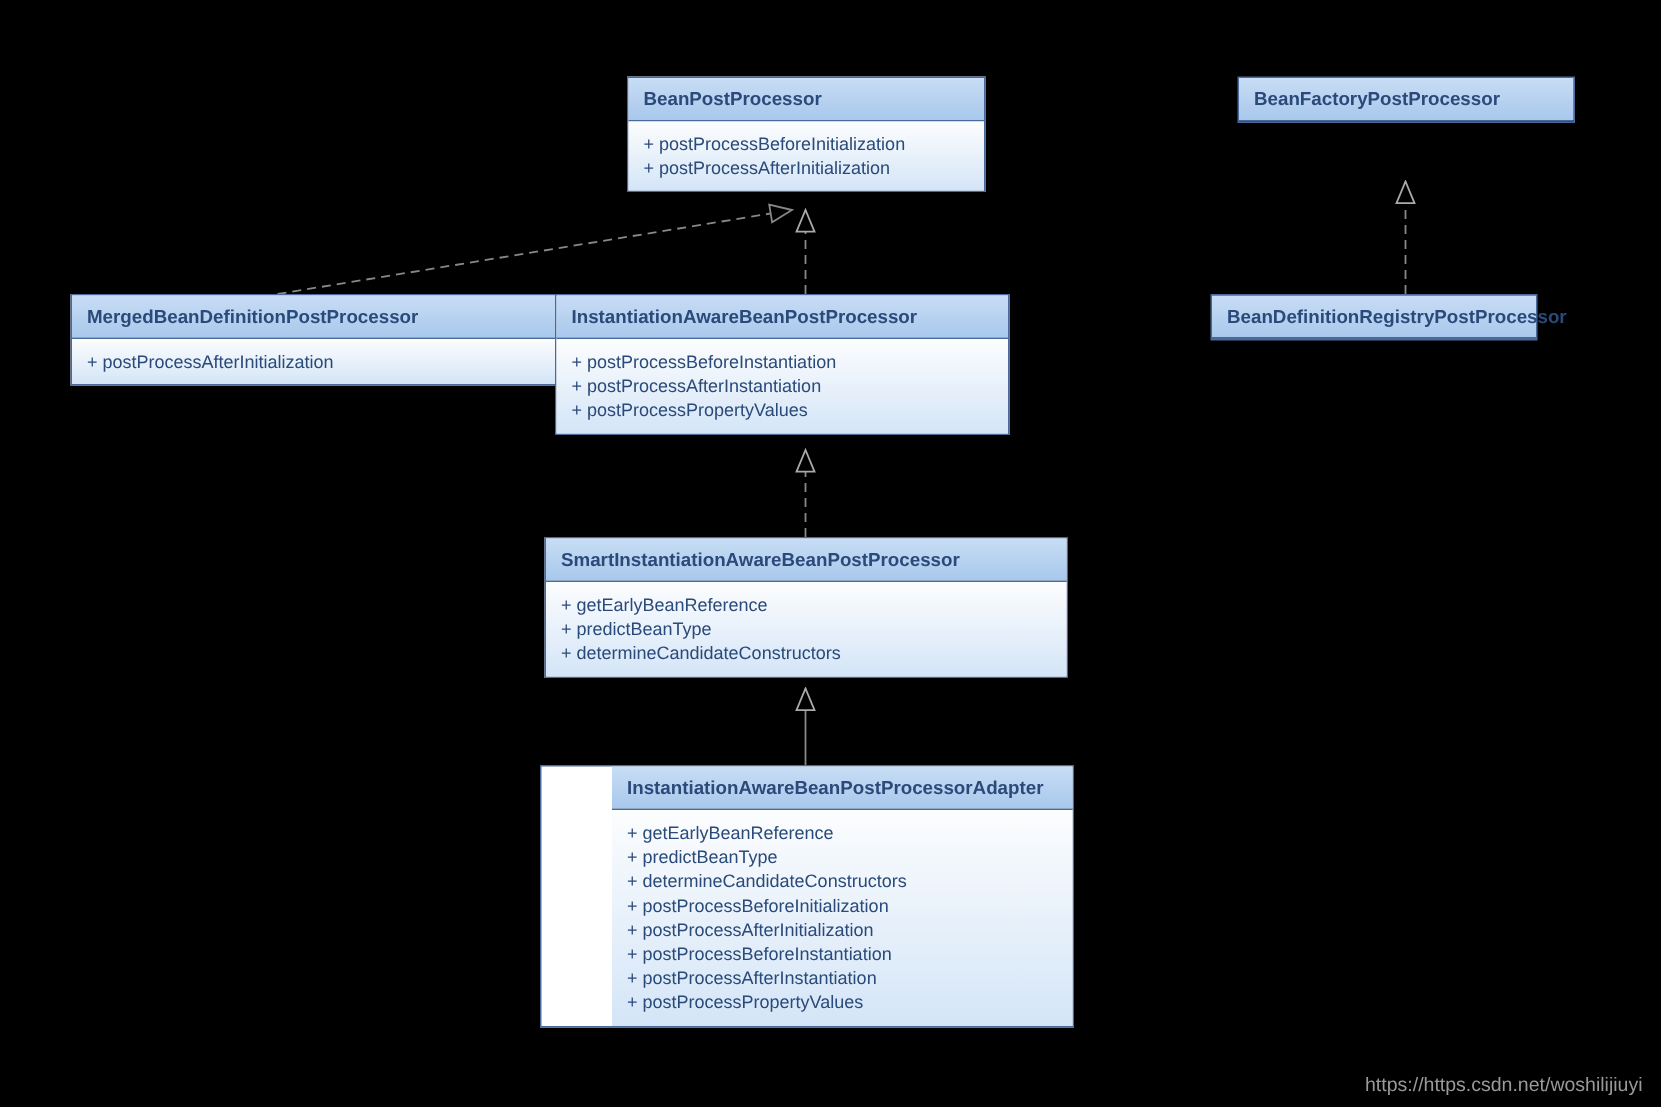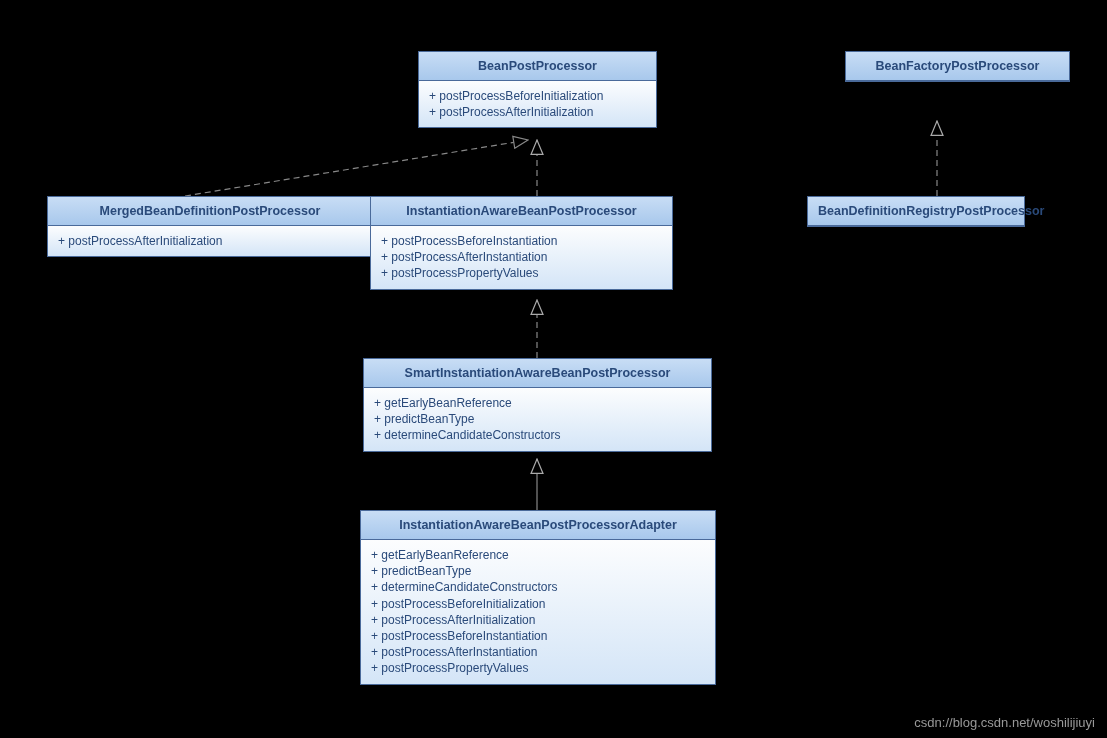--- a/index.html
+++ b/index.html
@@ -14,21 +14,20 @@
       position: absolute;
       border: 1px solid #4a6a9a;
       background: #fff;
       font-size: 12px;
       color: #2a4a7a;
     }
     .uml-title {
       background: linear-gradient(to bottom, #c8ddf5 0%, #a8c8ec 100%);
       padding: 7px 10px;
       font-weight: bold;
-      text-align: center;
       border-bottom: 1px solid #4a6a9a;
       font-size: 12.5px;
     }
     .uml-body {
       background: linear-gradient(to bottom, #fcfdfe 0%, #d4e5f7 100%);
       padding: 7px 10px;
       line-height: 1.35;
     }
     .uml-body div { white-space: nowrap; }
     svg.connectors {
@@ -70,21 +69,21 @@
 </svg>
 
 <div class="uml-box" style="left:418px; top:51px; width:239px;">
   <div class="uml-title">BeanPostProcessor</div>
   <div class="uml-body">
       <div>+ postProcessBeforeInitialization</div>
       <div>+ postProcessAfterInitialization</div>
     </div>
 </div>
 
-<div class="uml-box" style="left:825px; top:51px; width:225px;margin-left:20px;">
+<div class="uml-box" style="left:825px; top:51px; width:225px;">
   <div class="uml-title">BeanFactoryPostProcessor</div>
 </div>
 
 <div class="uml-box" style="left:47px; top:196px; width:326px;">
   <div class="uml-title" style="white-space:normal;">MergedBeanDefinitionPostProcessor</div>
   <div class="uml-body">
       <div>+ postProcessAfterInitialization</div>
     </div>
 </div>
 
@@ -103,27 +102,27 @@
 
 <div class="uml-box" style="left:363px; top:358px; width:349px;">
   <div class="uml-title">SmartInstantiationAwareBeanPostProcessor</div>
   <div class="uml-body">
       <div>+ getEarlyBeanReference</div>
       <div>+ predictBeanType</div>
       <div>+ determineCandidateConstructors</div>
     </div>
 </div>
 
-<div class="uml-box" style="left:360px; top:510px; width:356px;">
+<div class="uml-box" style="left:360px; top:510px; width:356px;padding-left:47px;">
   <div class="uml-title">InstantiationAwareBeanPostProcessorAdapter</div>
   <div class="uml-body">
       <div>+ getEarlyBeanReference</div>
       <div>+ predictBeanType</div>
       <div>+ determineCandidateConstructors</div>
       <div>+ postProcessBeforeInitialization</div>
       <div>+ postProcessAfterInitialization</div>
       <div>+ postProcessBeforeInstantiation</div>
       <div>+ postProcessAfterInstantiation</div>
       <div>+ postProcessPropertyValues</div>
     </div>
 </div>
 
-<div class="watermark">csdn://blog.csdn.net/woshilijiuyi</div>
+<div class="watermark">https://https.csdn.net/woshilijiuyi</div>
 
 </body></html>

